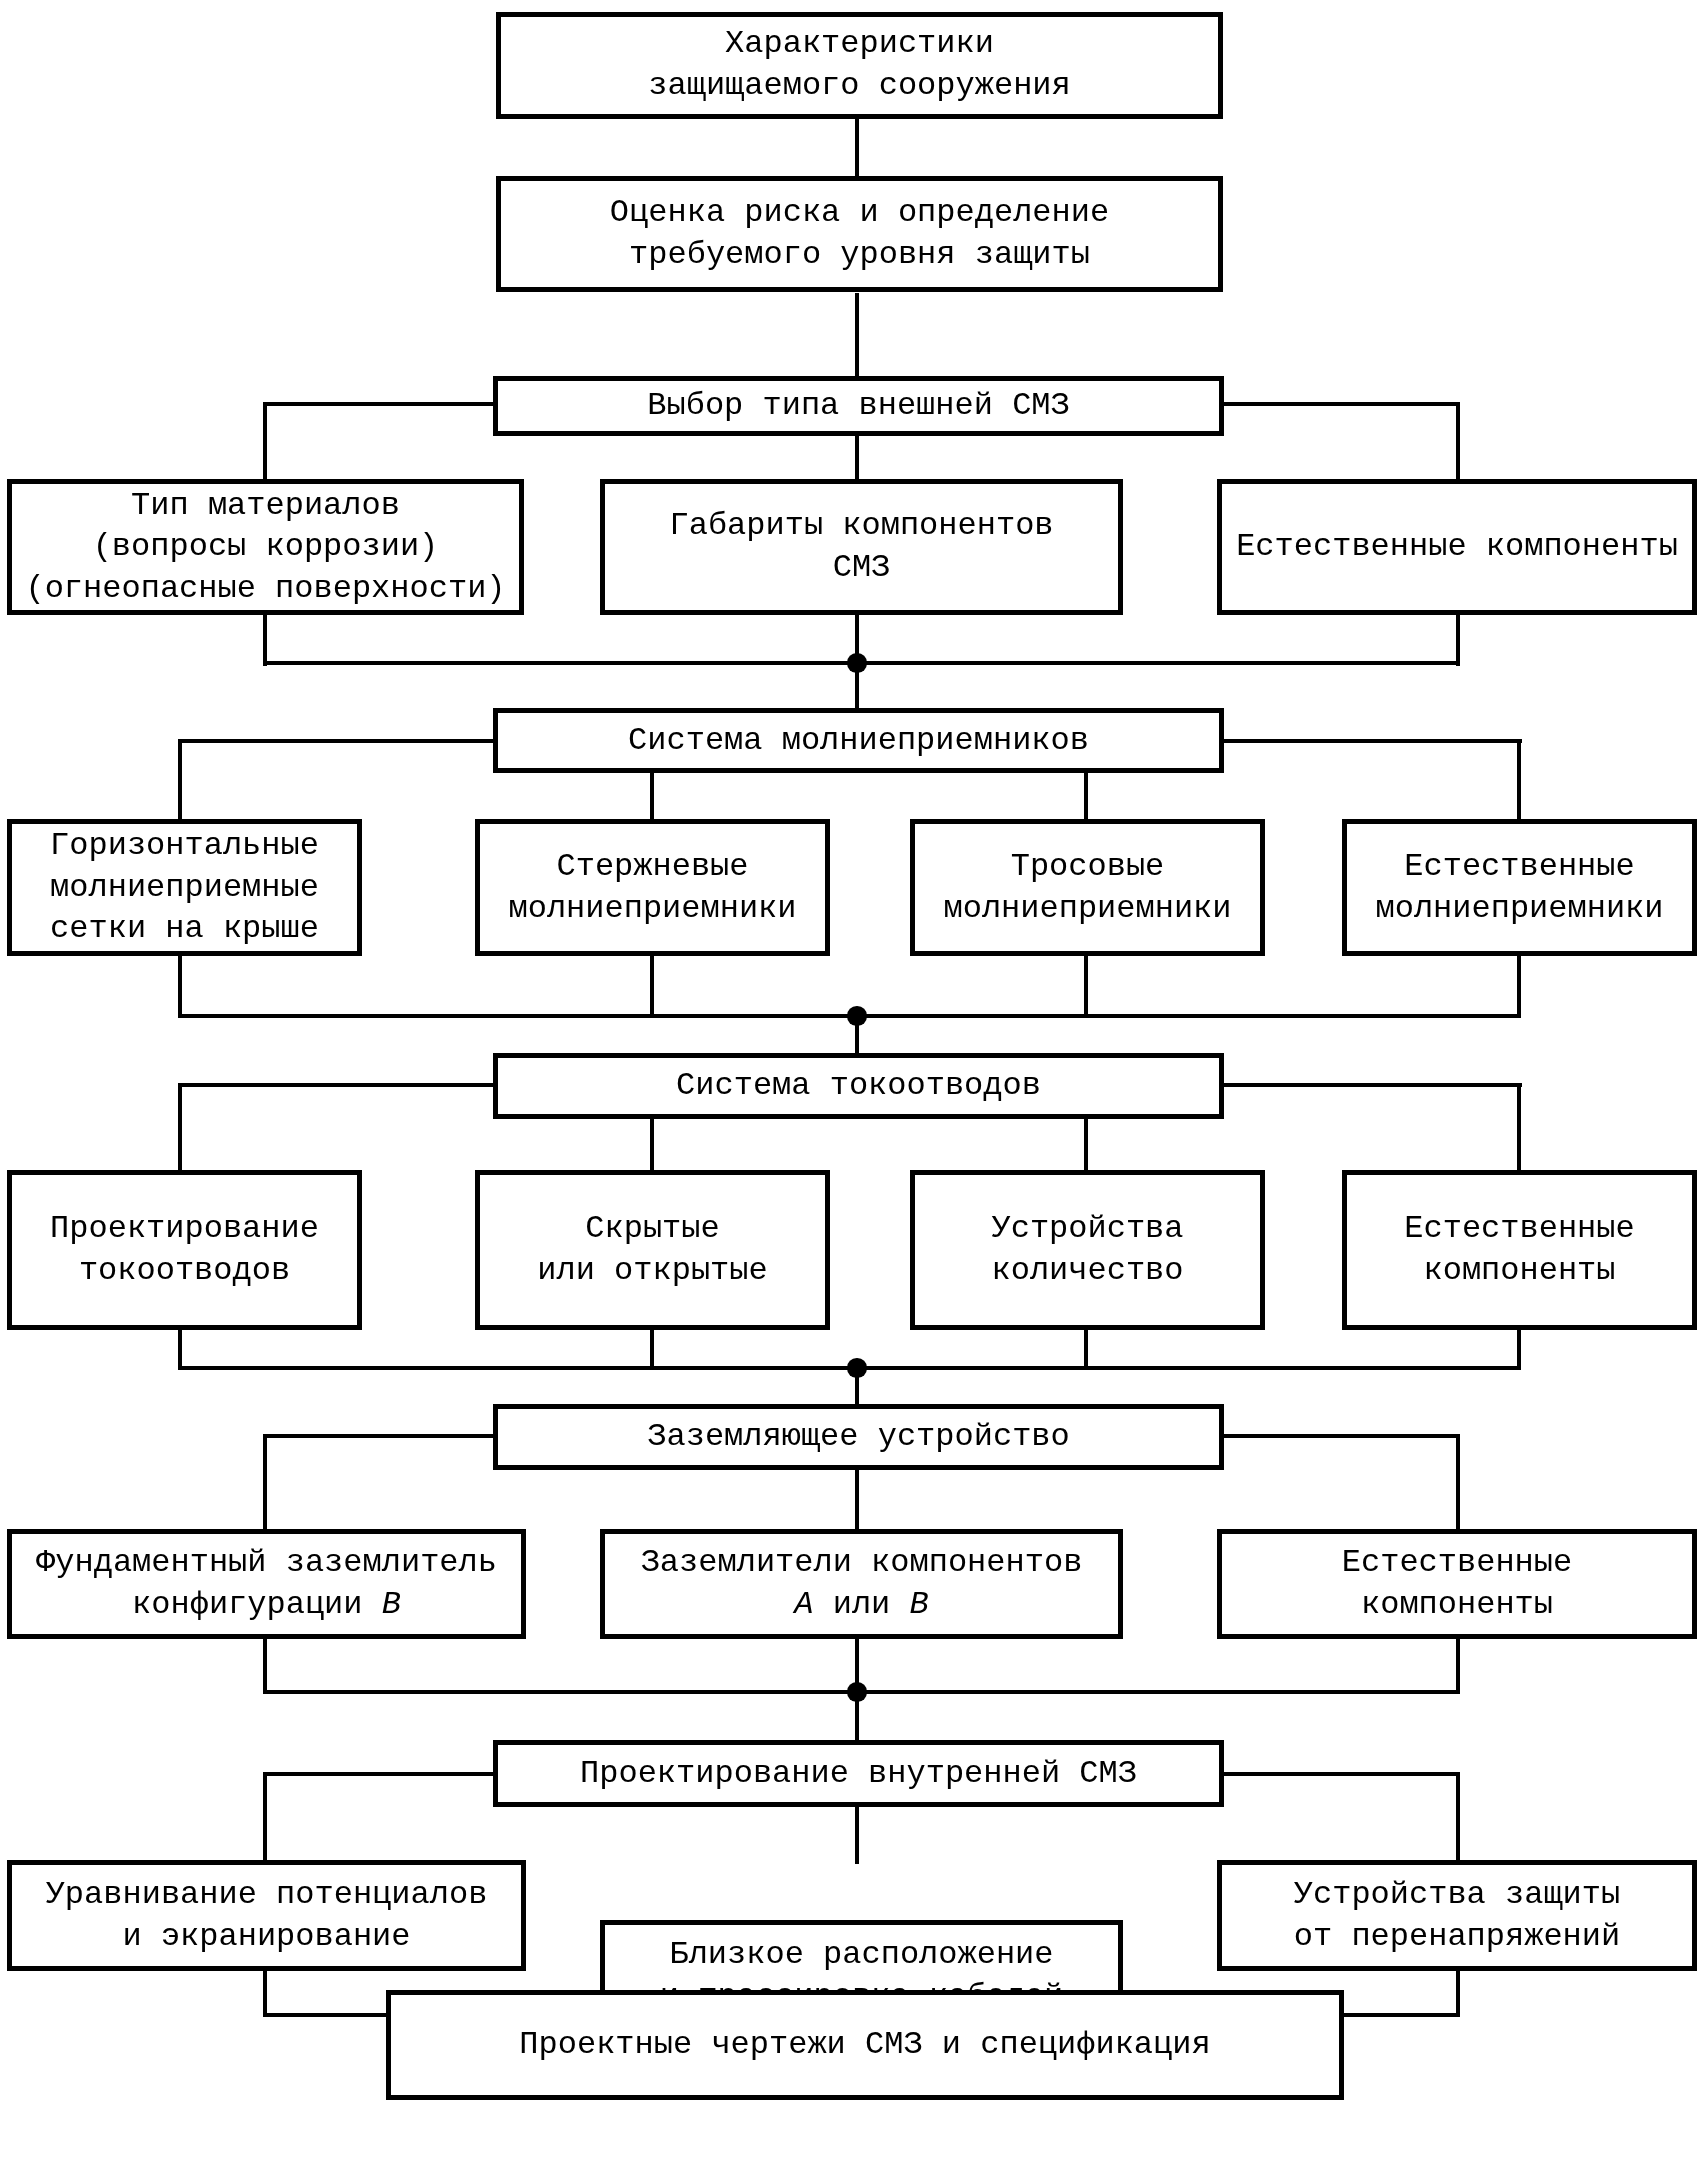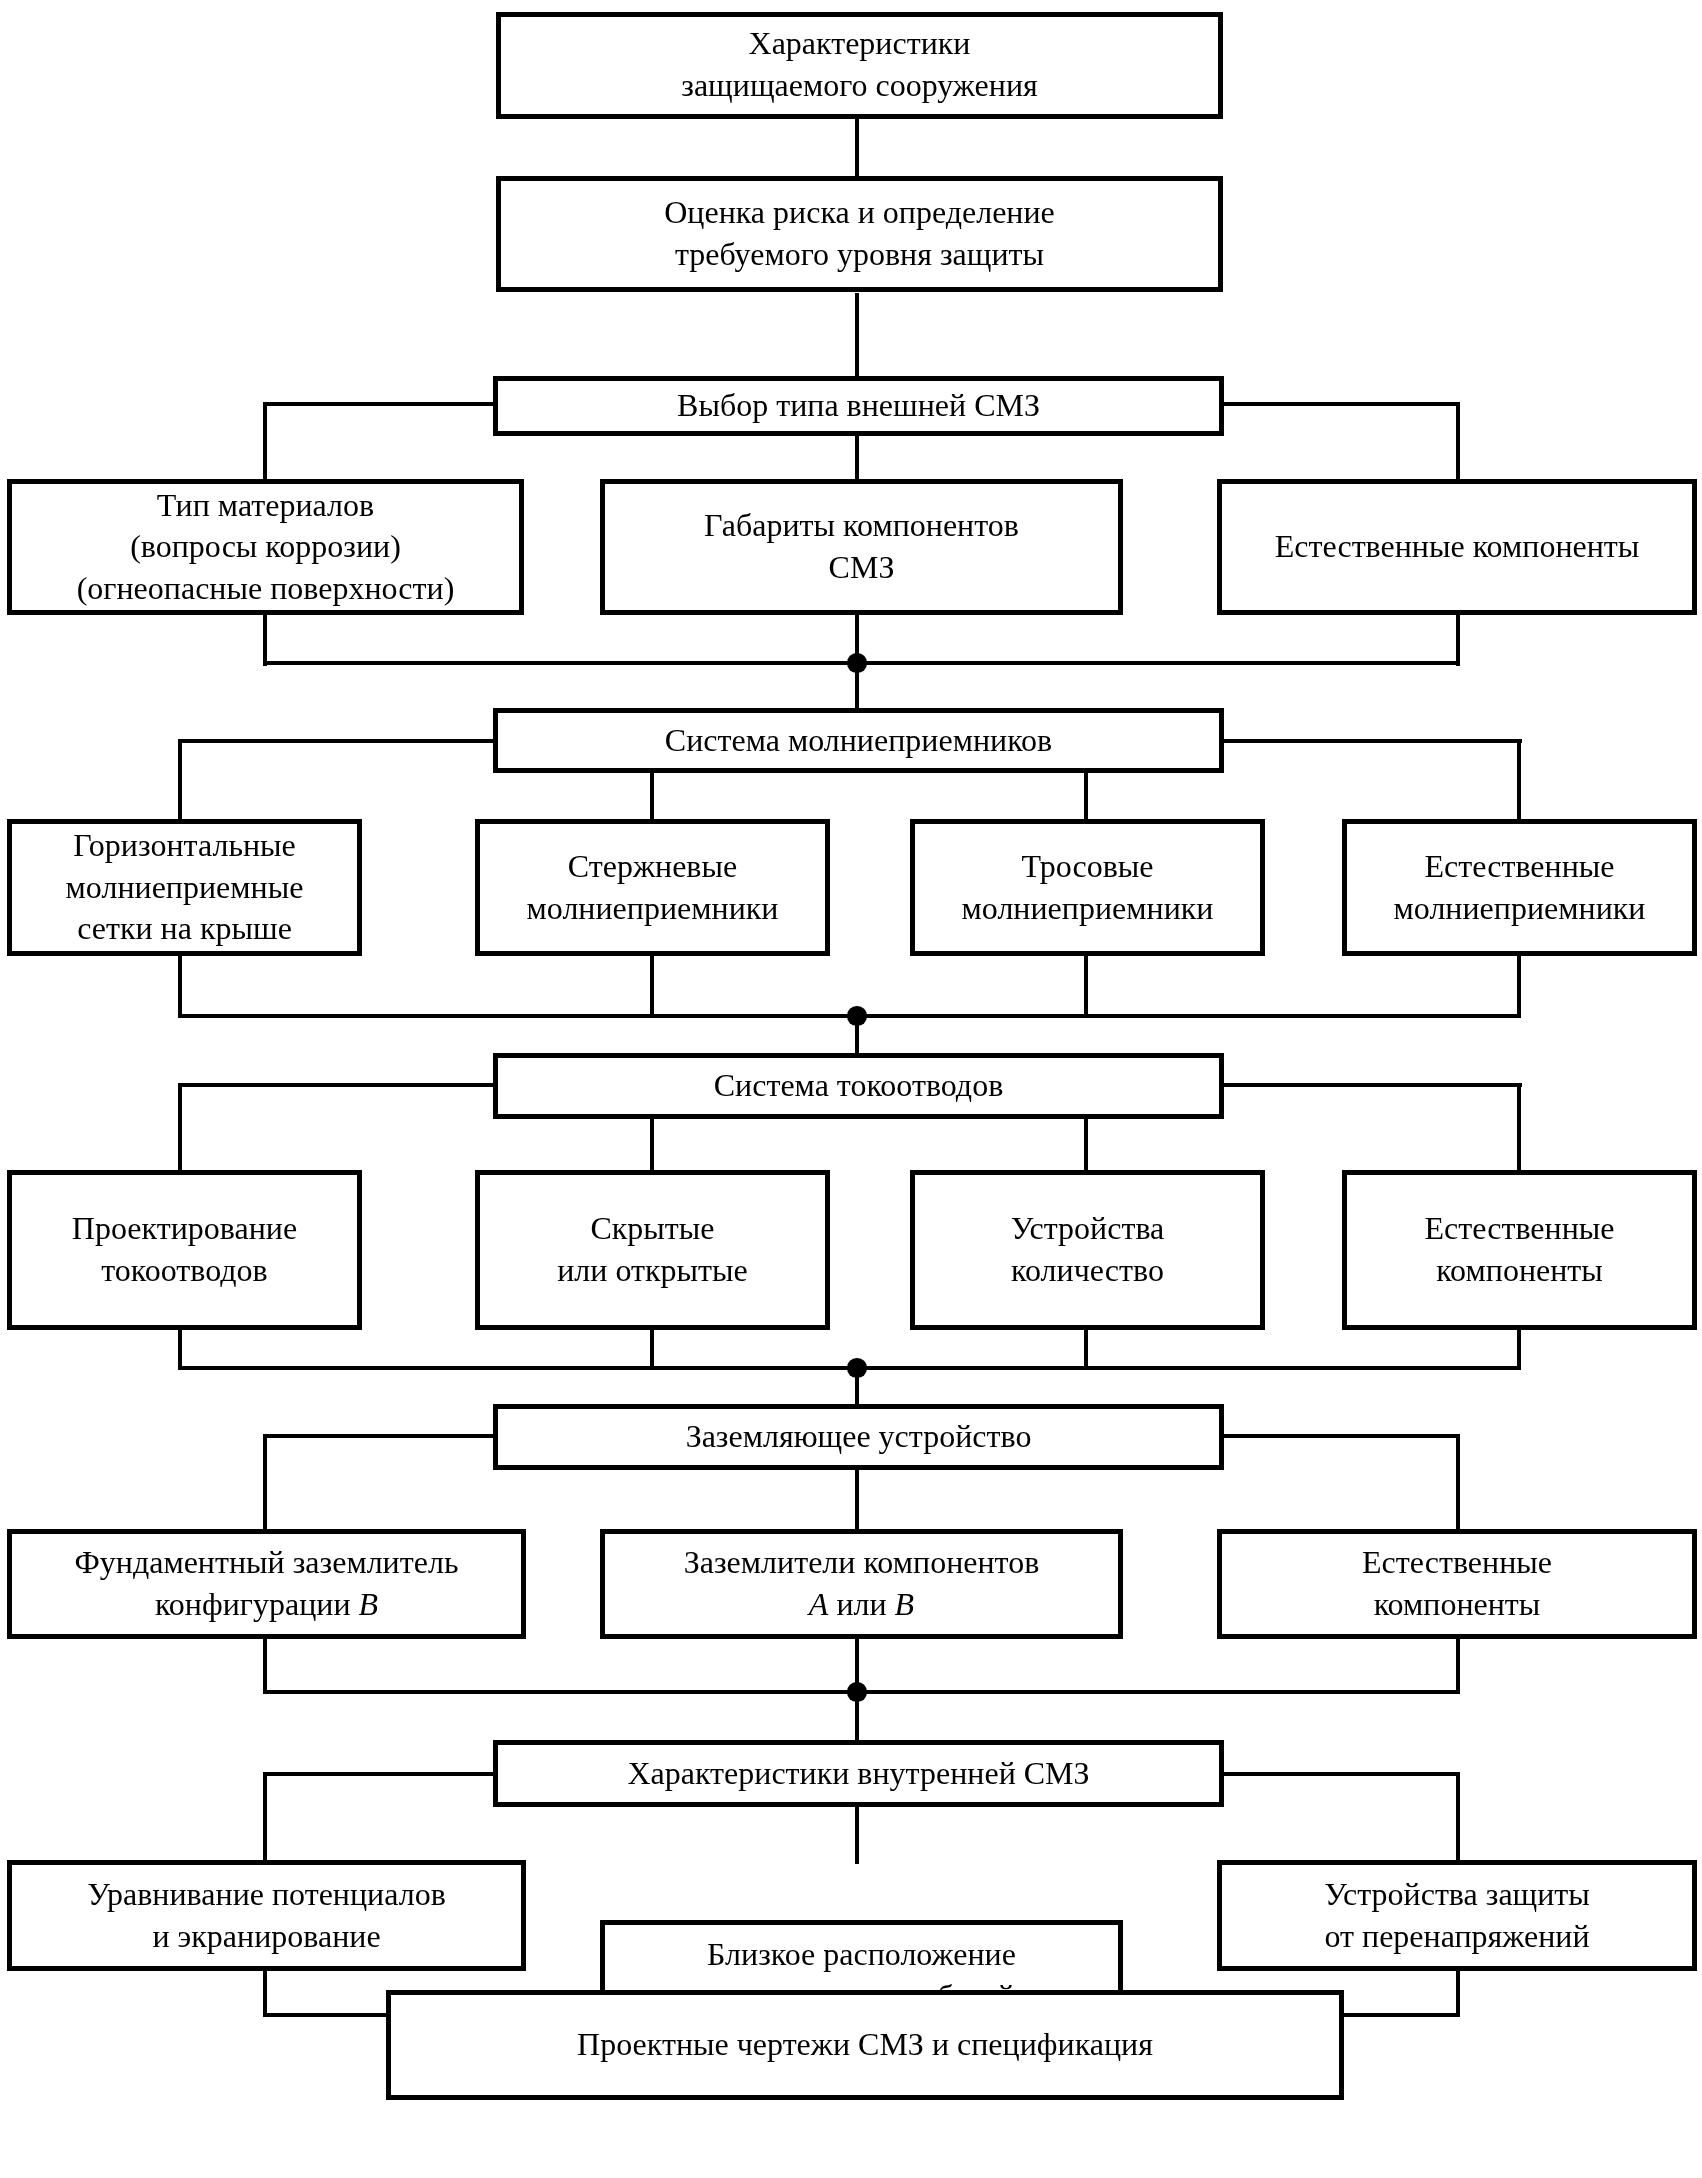--- a/index.html
+++ b/index.html
@@ -5,21 +5,21 @@
   html, body {
     margin: 0;
     padding: 0;
     background: #ffffff;
   }
   .canvas {
     position: relative;
     width: 1578px;
     height: 2179px;
     background: #ffffff;
-    font-family: Liberation Serif, serif;
+    font-family: Liberation Mono, monospace;
     color: #000000;
   }
   .box {
     position: absolute;
     box-sizing: border-box;
     background: #ffffff;
     border: 5.3px solid #000000;
     display: flex;
     align-items: center;
     justify-content: center;
@@ -186,21 +186,21 @@
     </div>
 
   <div class="ln" style="left:263px;top:1636px;width:4.4px;height:56px"></div>
   <div class="ln" style="left:855px;top:1636px;width:4.4px;height:56px"></div>
   <div class="ln" style="left:1456px;top:1636px;width:4.4px;height:56px"></div>
   <div class="ln" style="left:263px;top:1690px;width:1197px;height:4.4px"></div>
   <div class="dot" style="left:847px;top:1682px"></div>
   <div class="ln" style="left:855px;top:1692px;width:4.4px;height:52px"></div>
 
   <div class="box" style="left:493px;top:1740px;width:731px;height:67px">
-      <span class="lbl">Характеристики внутренней СМЗ</span>
+      <span class="lbl">Проектирование внутренней СМЗ</span>
     </div>
   <div class="ln" style="left:264px;top:1772px;width:233px;height:4.4px"></div>
   <div class="ln" style="left:1219px;top:1772px;width:241px;height:4.4px"></div>
   <div class="ln" style="left:263px;top:1772px;width:4.4px;height:93px"></div>
   <div class="ln" style="left:1456px;top:1772px;width:4.4px;height:93px"></div>
   <div class="ln" style="left:855px;top:1803px;width:4.4px;height:61px"></div>
 
   <div class="box" style="left:7px;top:1860px;width:519px;height:111px">
       <span class="lbl">Уравнивание потенциалов
 и экранирование</span>

